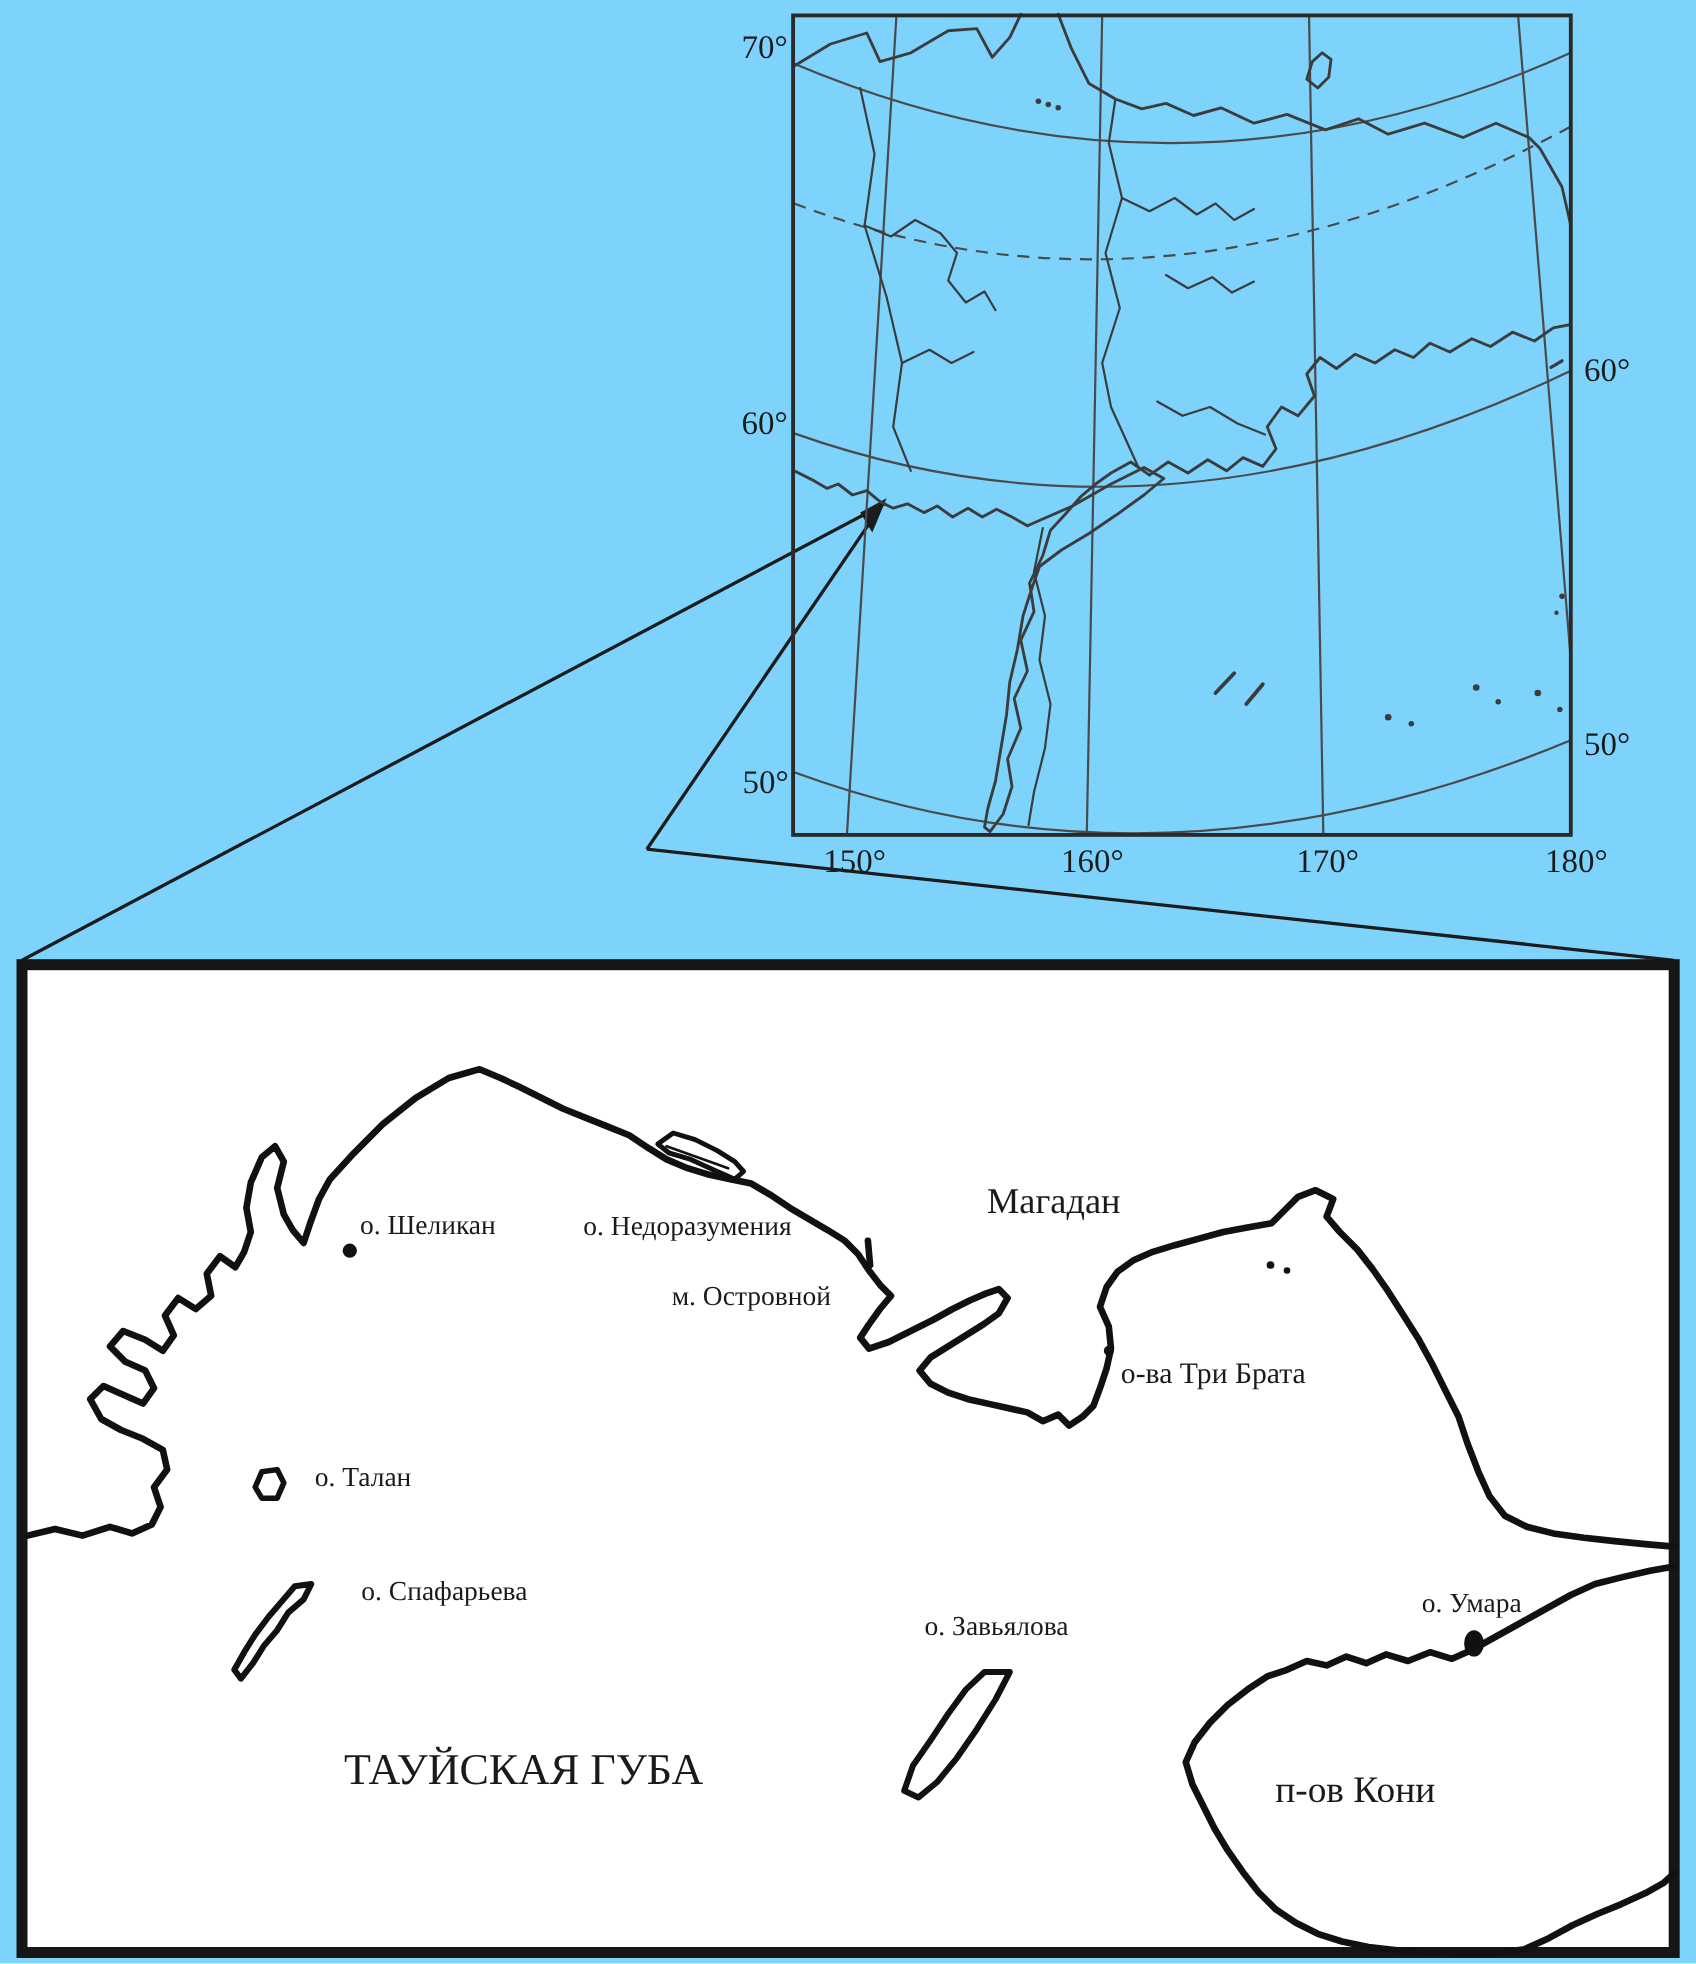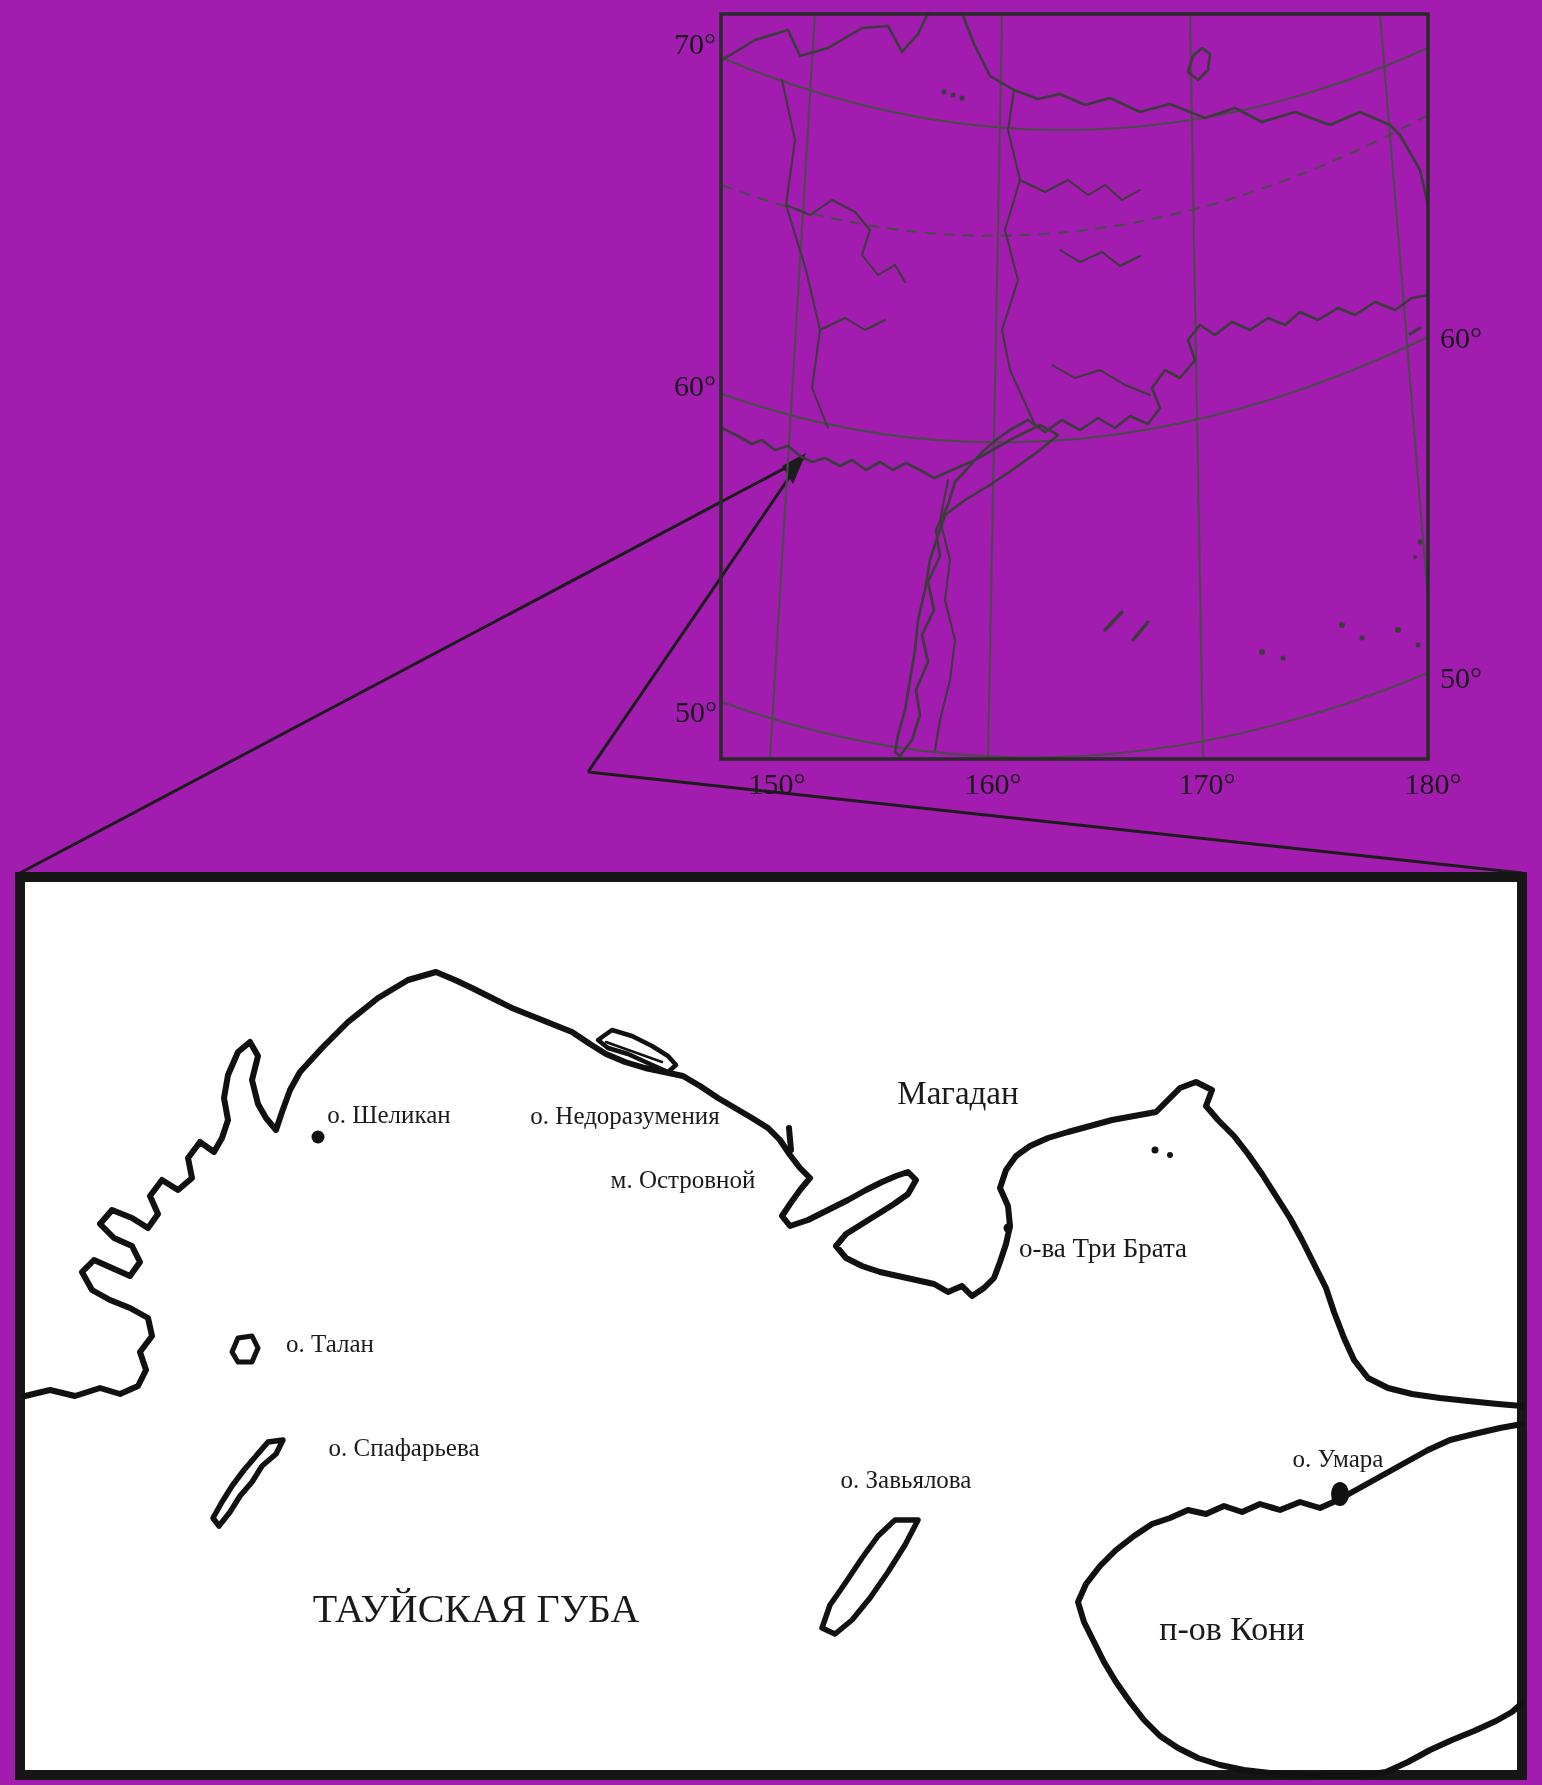--- a/index.html
+++ b/index.html
@@ -1,16 +1,16 @@
 <!DOCTYPE html>
 <html><head>
 <meta charset="utf-8">
 <style>
   html,body{margin:0;padding:0;background:#ffffff;}
-  #stage{position:relative;width:1542px;height:1785px;background:#a21caf;overflow:hidden;}
+  #stage{position:relative;width:1542px;height:1785px;background:#7dd3fc;overflow:hidden;}
   svg{position:absolute;left:0;top:0;}
   text{font-family:"Liberation Serif","DejaVu Serif",serif;fill:#1a1a1a;}
   .deg{font-size:30px;}
   .plc{font-size:25px;}
   .plc-big{font-size:33px;}
   .plc-sea{font-size:40px;}
   .plc-koni{font-size:34px;}
   .plc-brata{font-size:27px;}
 </style>
 </head>

